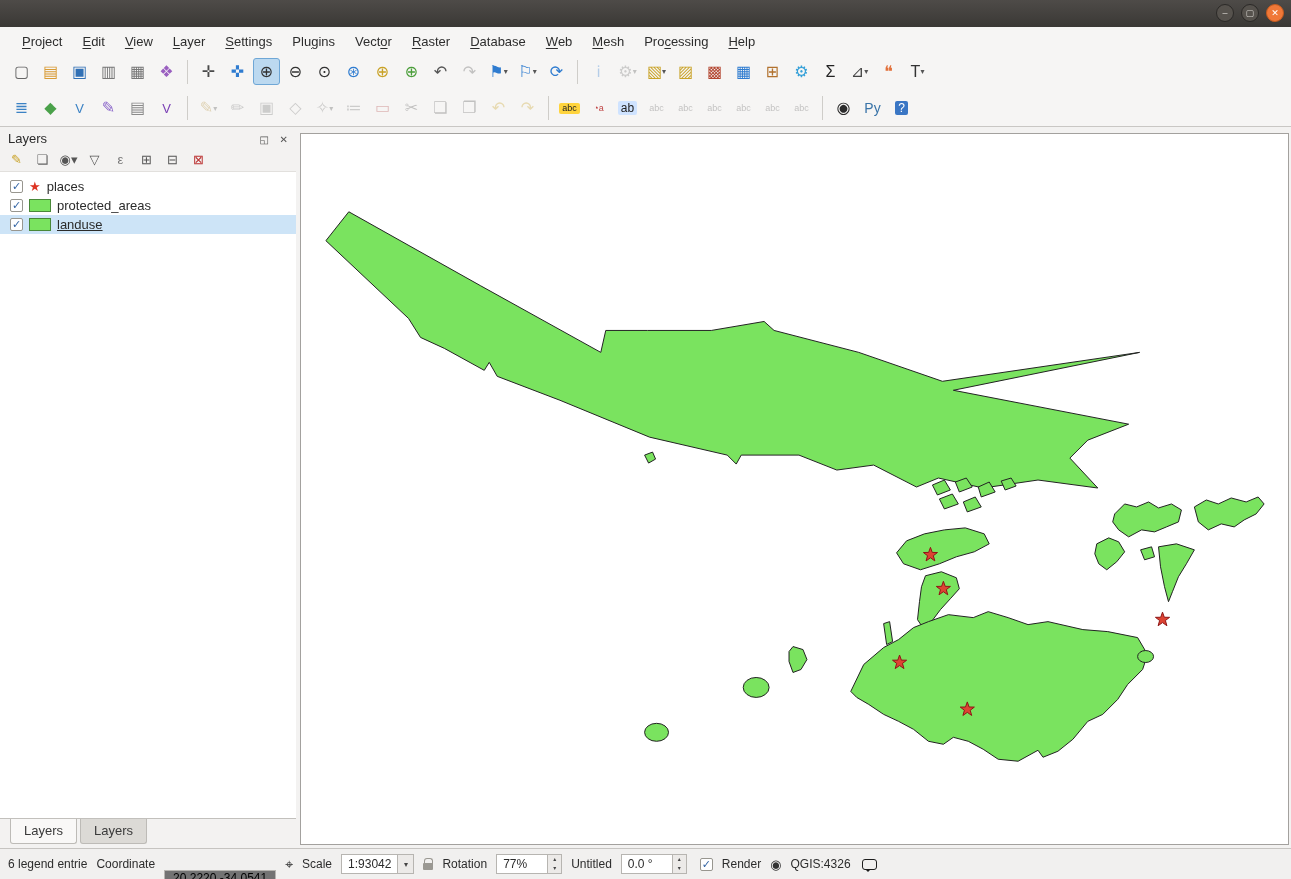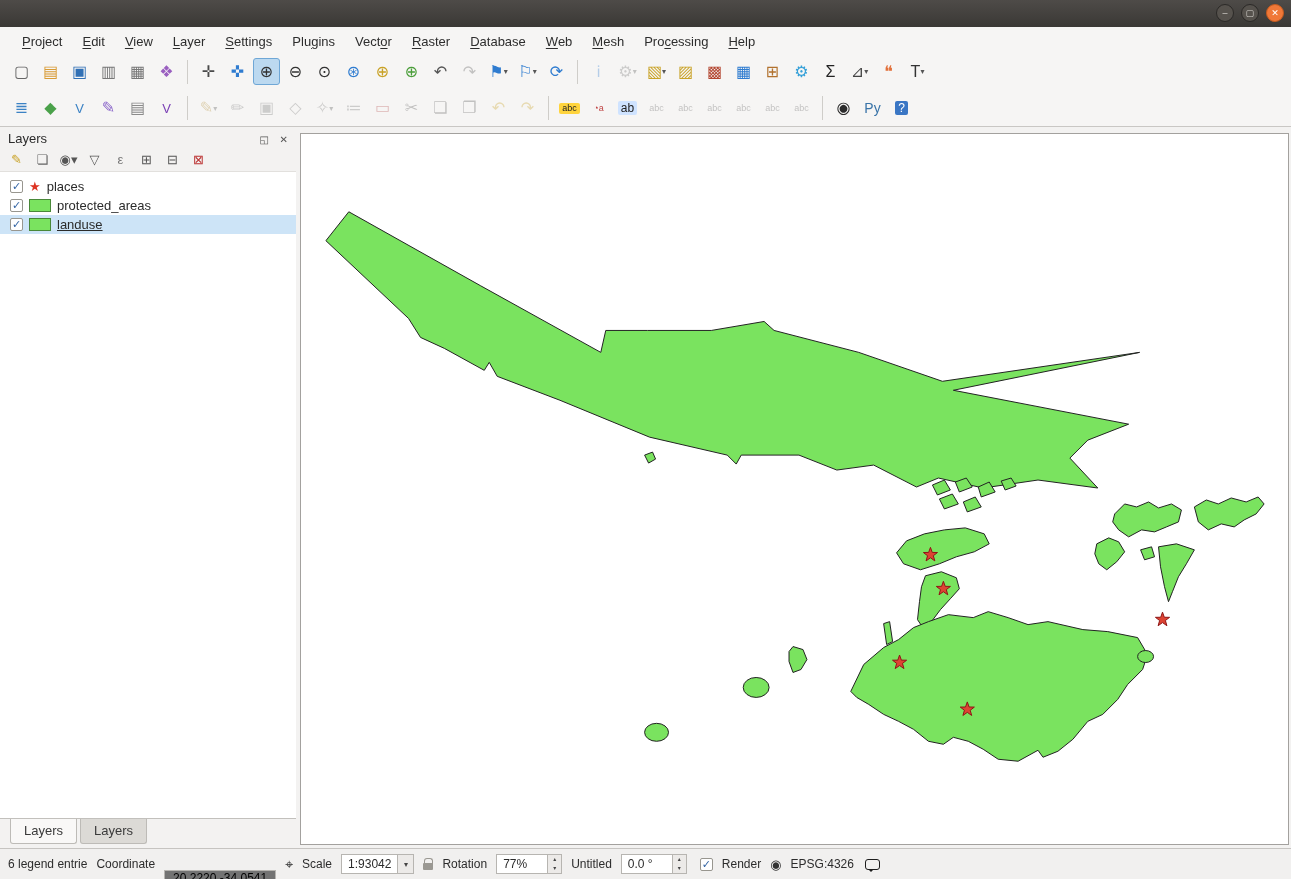--- a/index.html
+++ b/index.html
@@ -402,17 +402,17 @@
     <div class="spin">
       <span class="val">0.0 °</span>
       <span class="arrows">
           <i>▴</i>
           <i>▾</i>
         </span>
     </div>
     <span class="cb sb-cb">✓</span>
     <span class="sb-label">Render</span>
     <span class="crs-icon">◉</span>
-    <span class="sb-label">EPSG:4326</span>
+    <span class="sb-label">QGIS:4326</span>
     <span class="bubble"></span>
   </div>
 
 </div>
 
 </body></html>

